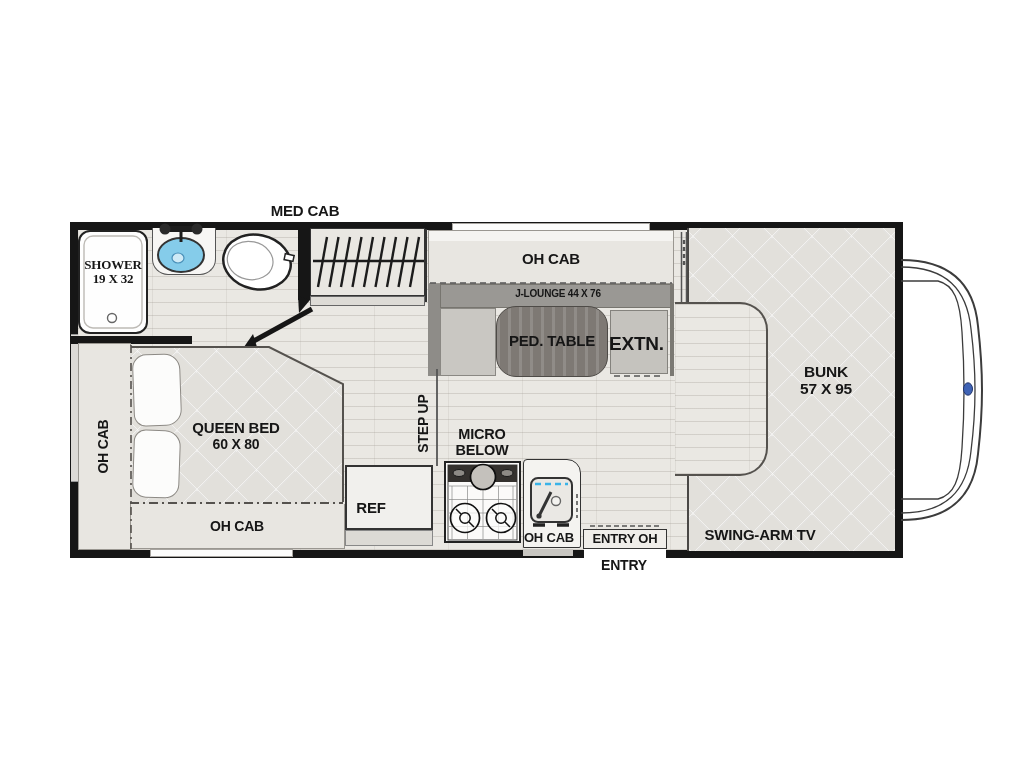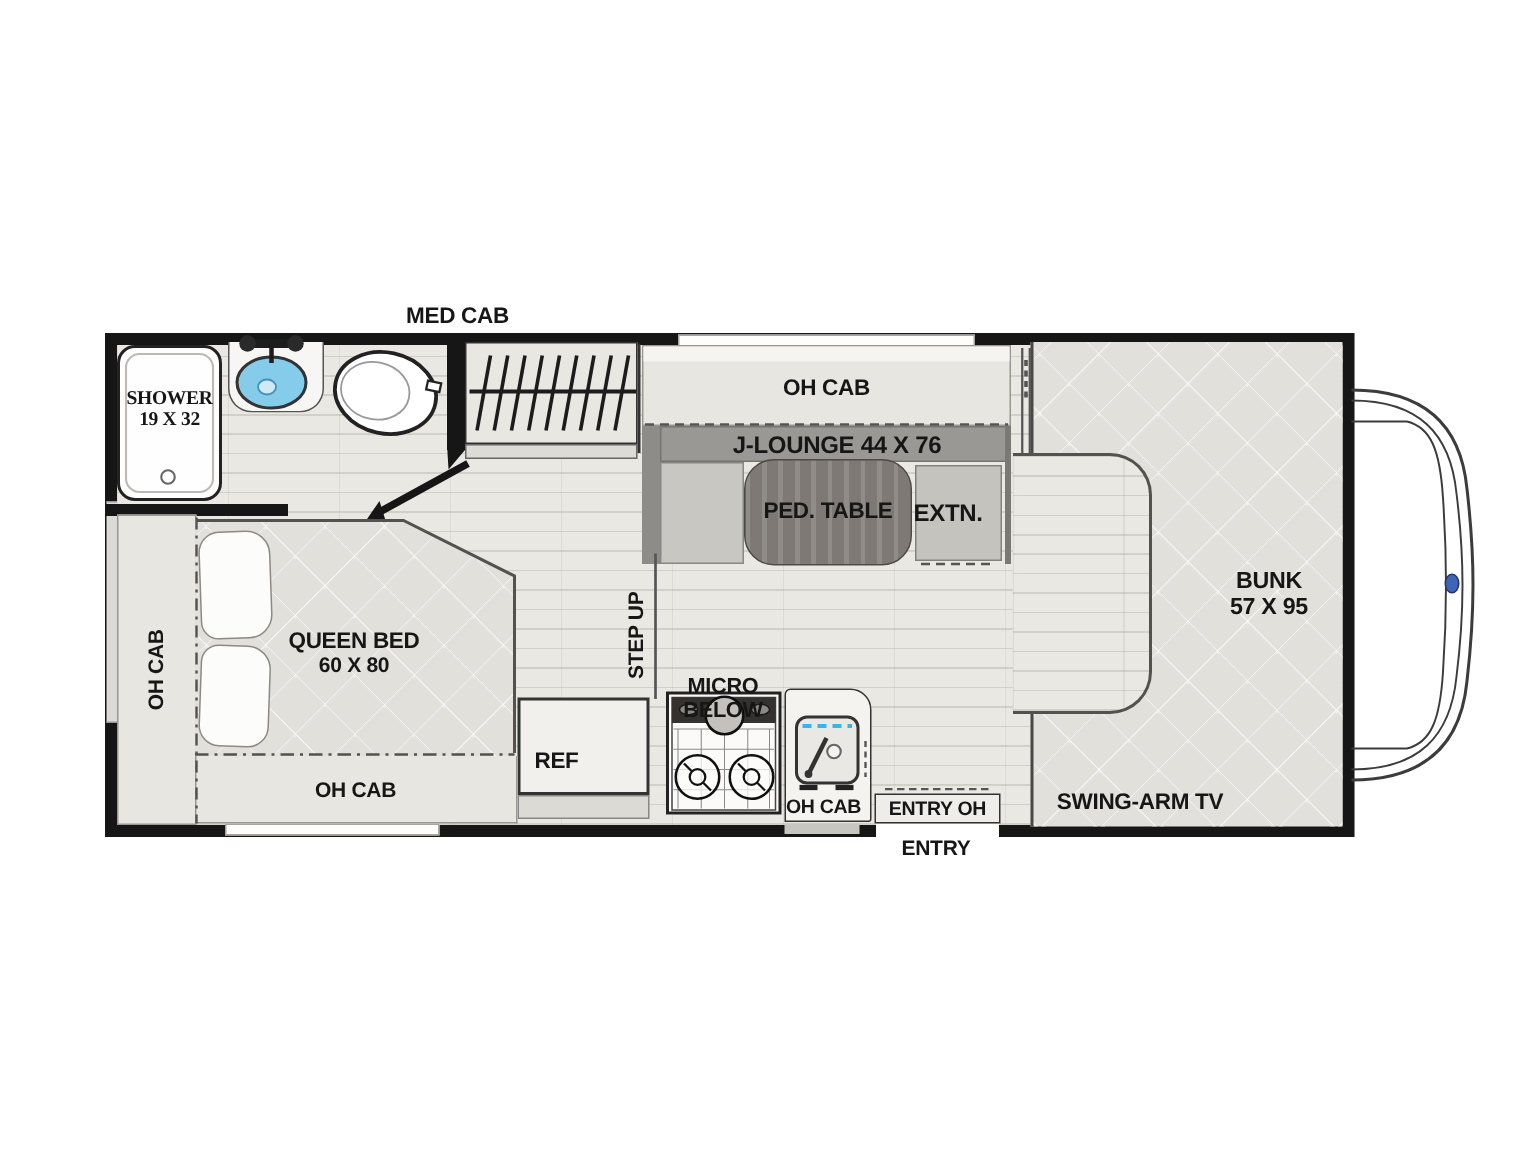--- a/index.html
+++ b/index.html
@@ -191,45 +191,45 @@
 
   <div class="lbl" style="left:255px;top:203px;width:100px;font-size:15px;">MED CAB</div>
 
   <div class="lbl" style="left:80px;top:258px;width:66px;font-size:13px;font-family:Liberation Serif, serif;">
     <span>SHOWER</span><br>
     <span>19 X 32</span>
   </div>
 
   <div class="lbl" style="left:501px;top:251px;width:100px;font-size:15px;">OH CAB</div>
 
-  <div class="lbl" style="left:488px;top:289px;width:140px;font-size:16px;">J-LOUNGE 44 X 76</div>
+  <div class="lbl" style="left:488px;top:289px;width:140px;font-size:10px;">J-LOUNGE 44 X 76</div>
 
   <div class="lbl" style="left:502px;top:333px;width:100px;font-size:15px;">PED. TABLE</div>
 
-  <div class="lbl" style="left:609px;top:334px;width:36px;font-size:16px;">EXTN.</div>
-
-  <div class="lbl" style="left:766px;top:380px;width:120px;font-size:15.5px;padding-left:20px;">
+  <div class="lbl" style="left:609px;top:334px;width:36px;font-size:19px;">EXTN.</div>
+
+  <div class="lbl" style="left:766px;top:364px;width:120px;font-size:15.5px;">
     <span>BUNK</span><br>
     <span>57 X 95</span>
   </div>
 
   <div class="lbl" style="left:695px;top:527px;width:130px;font-size:15px;text-align:center;">SWING-ARM TV</div>
 
   <div class="lbl vlbl" style="left:62px;top:439px;width:84px;font-size:14px;">OH CAB</div>
 
   <div class="lbl" style="left:166px;top:420px;width:140px;font-size:15px;">
     <span>QUEEN BED</span><br>
     <span style="font-size:14px;">60 X 80</span>
   </div>
 
   <div class="lbl" style="left:187px;top:519px;width:100px;font-size:14px;">OH CAB</div>
 
   <div class="lbl vlbl" style="left:382px;top:416px;width:84px;font-size:14px;">STEP UP</div>
 
-  <div class="lbl" style="left:436px;top:427px;width:92px;font-size:14.5px;margin-top:24px;">
+  <div class="lbl" style="left:436px;top:427px;width:92px;font-size:14.5px;">
     <span>MICRO</span><br>
     <span>BELOW</span>
   </div>
 
   <div class="lbl" style="left:331px;top:500px;width:80px;font-size:15px;">REF</div>
 
   <div class="lbl" style="left:519px;top:531px;width:60px;font-size:13px;">OH CAB</div>
 
   <div class="lbl" style="left:585px;top:532px;width:80px;font-size:13px;">ENTRY OH</div>
 

